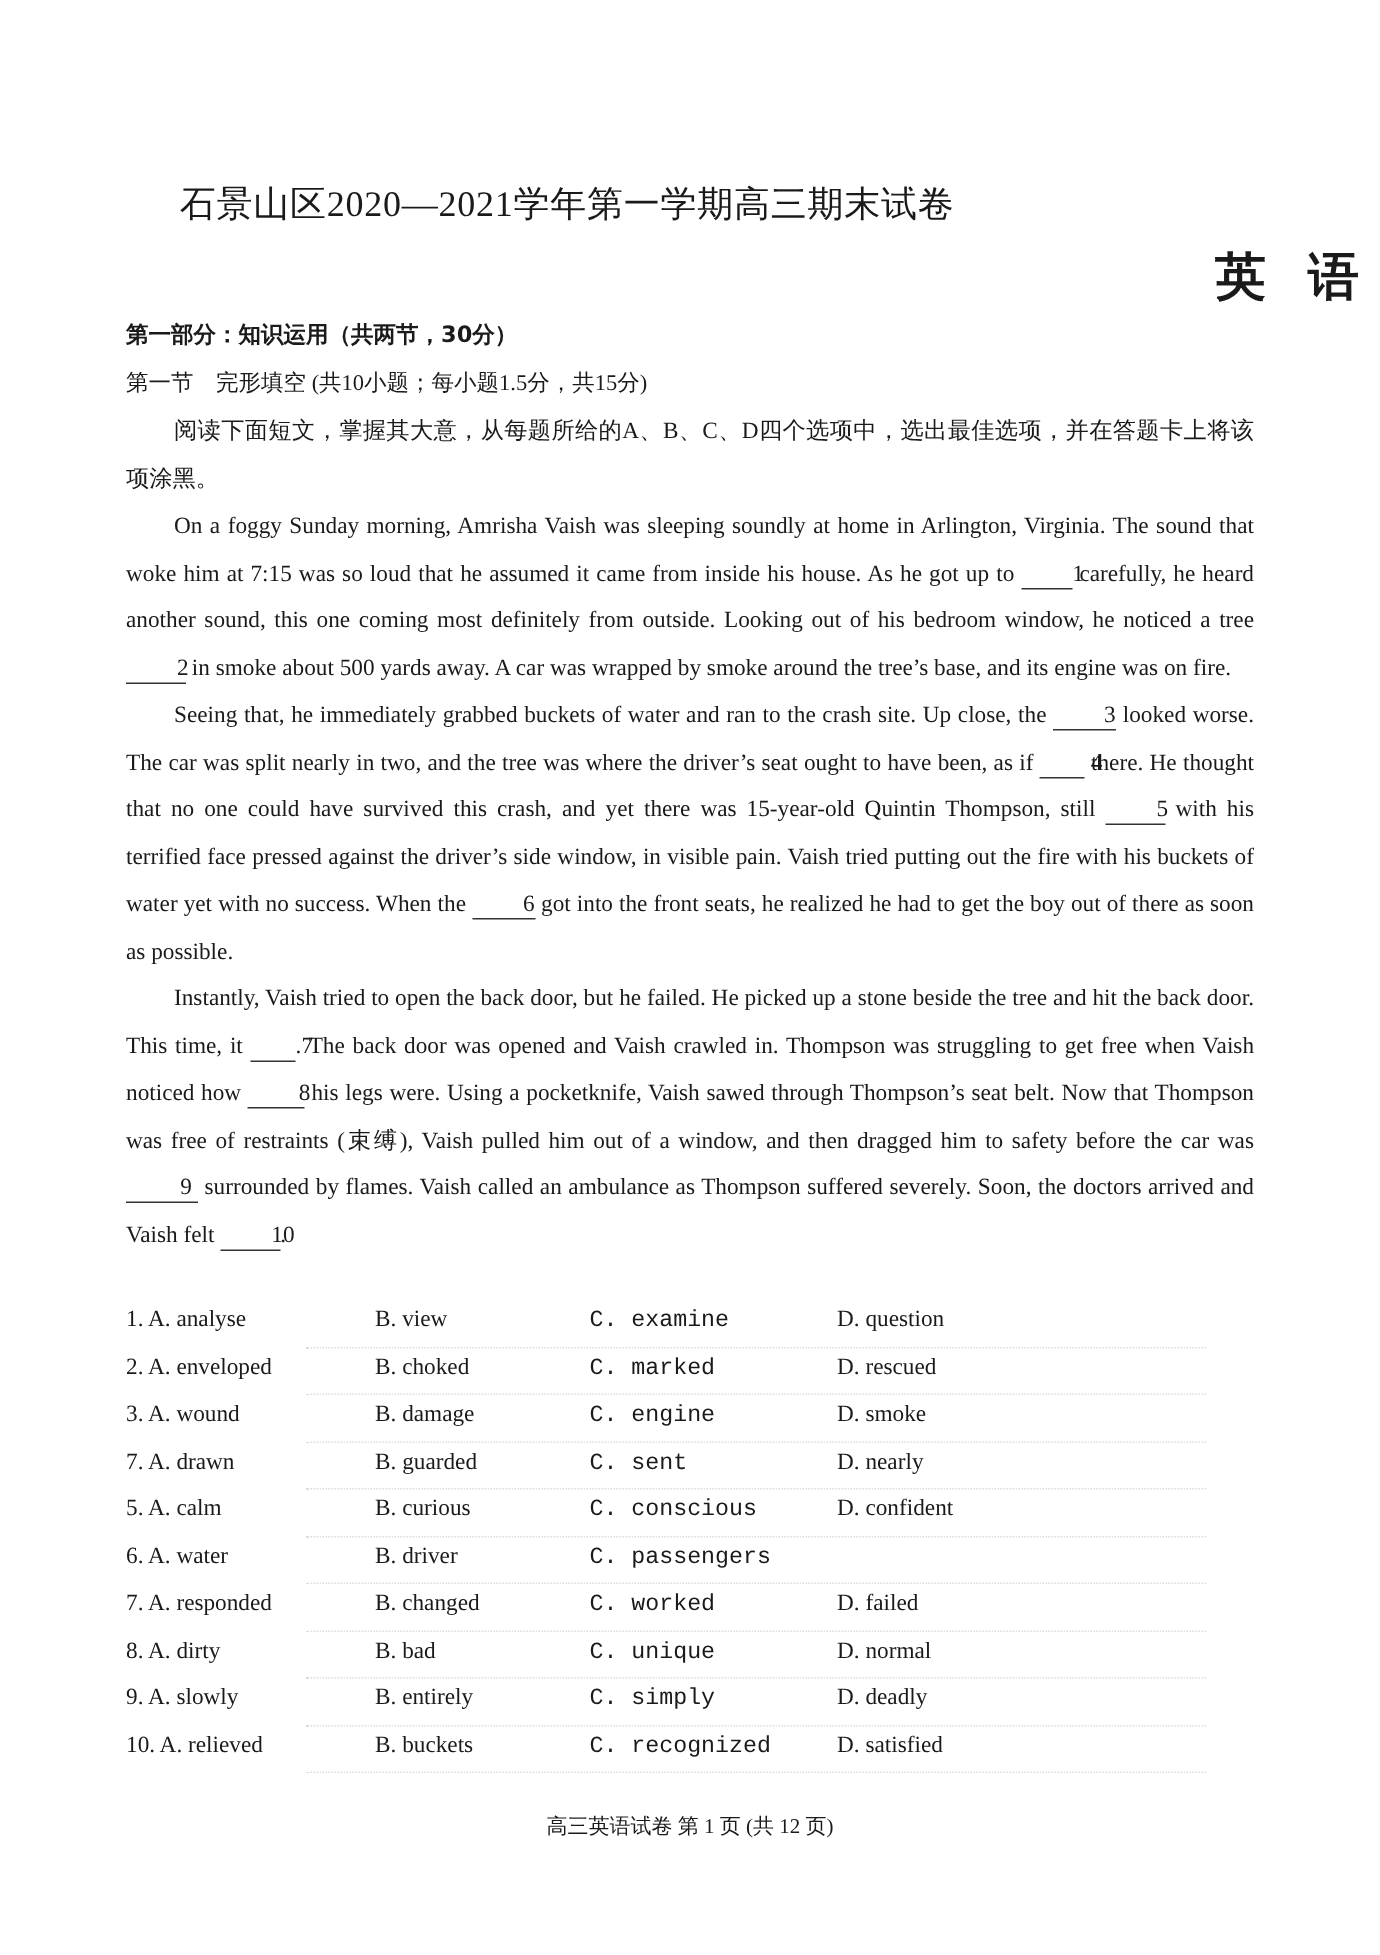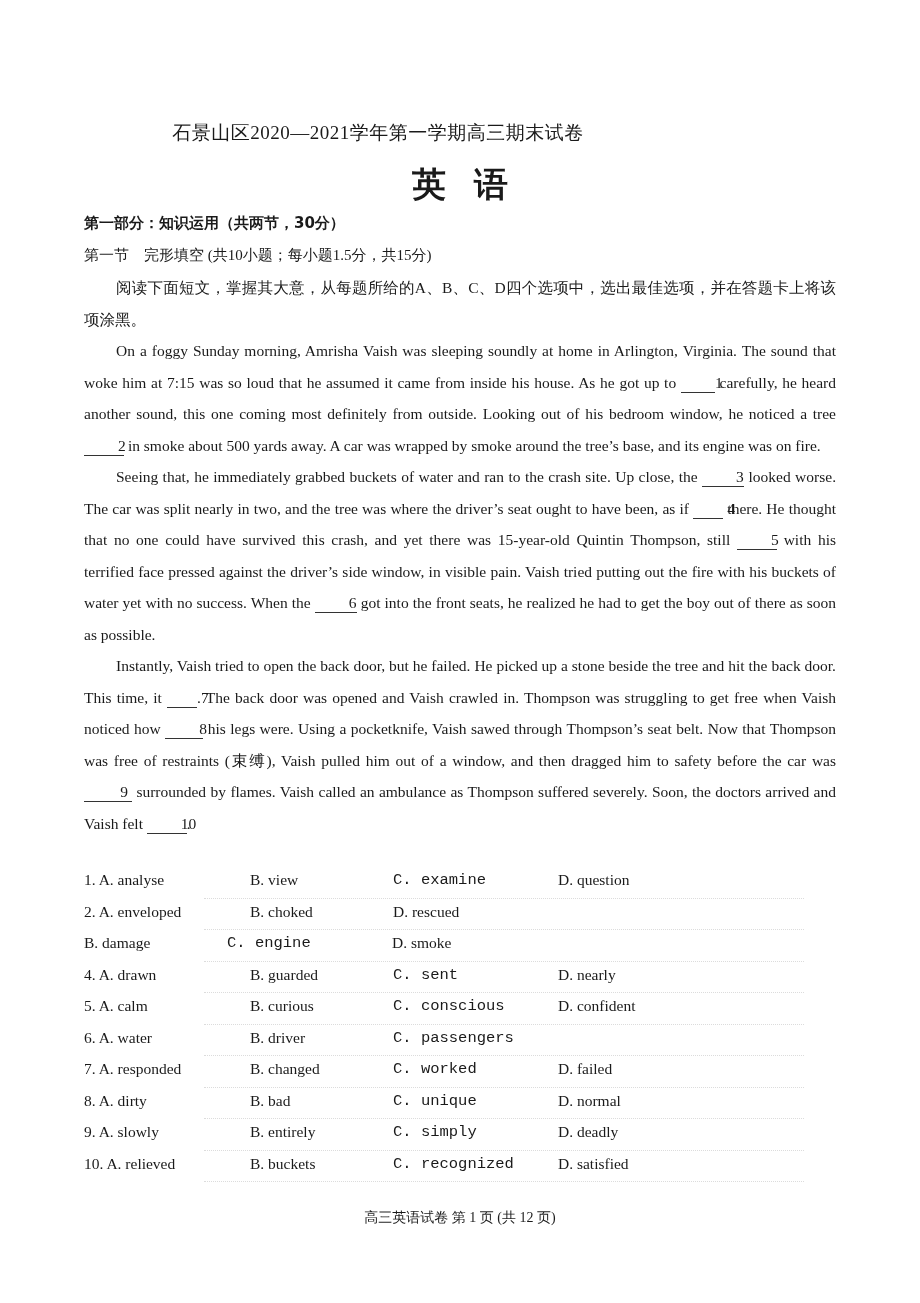--- a/index.html
+++ b/index.html
@@ -1,20 +1,20 @@
 <!DOCTYPE html>
 <html><head>
 <meta charset="utf-8">
 <style>
   html, body { margin: 0; padding: 0; background: #ffffff; }
   body { width: 920px; height: 1303px; position: relative; overflow: hidden;
          font-family: "Liberation Serif", "DejaVu Serif", serif; color: #1a1a1a; }
   .title { position: absolute; top: 120px; left: 0; width: 756px; text-align: center;
-           font-size: 19px; letter-spacing: 0.5px; }
-  .subject { position: absolute; top: 162px; left: 0; width: 920px; text-align: center;
+           font-size: 24px; letter-spacing: 0.5px; }
+  .subject { position: absolute; top: 162px; left: 0; width: 920px; text-align: right;
              font-size: 34px; font-weight: bold; font-family: "DejaVu Sans", sans-serif; }
   .subject span { margin: 0 14px; }
   .part-heading { position: absolute; top: 214px; left: 84px; font-size: 15px;
                   font-family: "DejaVu Sans", sans-serif; font-weight: bold; }
   .section-heading { position: absolute; top: 246px; left: 84px; font-size: 15px; }
   .body { position: absolute; top: 272px; left: 84px; width: 752px; font-size: 15.5px;
           line-height: 31.5px; text-align: justify; }
   .body p { margin: 0; text-indent: 32px; }
   .blank { display: inline-block; border-bottom: 1px solid #333; text-align: center;
            line-height: 18px; padding: 0 2px; }
@@ -51,29 +51,31 @@
 <div class="options">
   <div class="opt-row">
       <span class="opt a">1. A. analyse</span>
       <span class="opt b">B. view</span>
       <span class="opt c">C. examine</span>
       <span class="opt d">D. question</span>
     </div>
   <div class="opt-row">
       <span class="opt a">2. A. enveloped</span>
       <span class="opt b">B. choked</span>
+      <span class="opt c">C. marked</span>
       <span class="opt d">D. rescued</span>
     </div>
   <div class="opt-row">
+      <span class="opt a">3. A. wound</span>
       <span class="opt b">B. damage</span>
       <span class="opt c">C. engine</span>
       <span class="opt d">D. smoke</span>
     </div>
   <div class="opt-row">
-      <span class="opt a">4. A. drawn</span>
+      <span class="opt a">7. A. drawn</span>
       <span class="opt b">B. guarded</span>
       <span class="opt c">C. sent</span>
       <span class="opt d">D. nearly</span>
     </div>
   <div class="opt-row">
       <span class="opt a">5. A. calm</span>
       <span class="opt b">B. curious</span>
       <span class="opt c">C. conscious</span>
       <span class="opt d">D. confident</span>
     </div>

